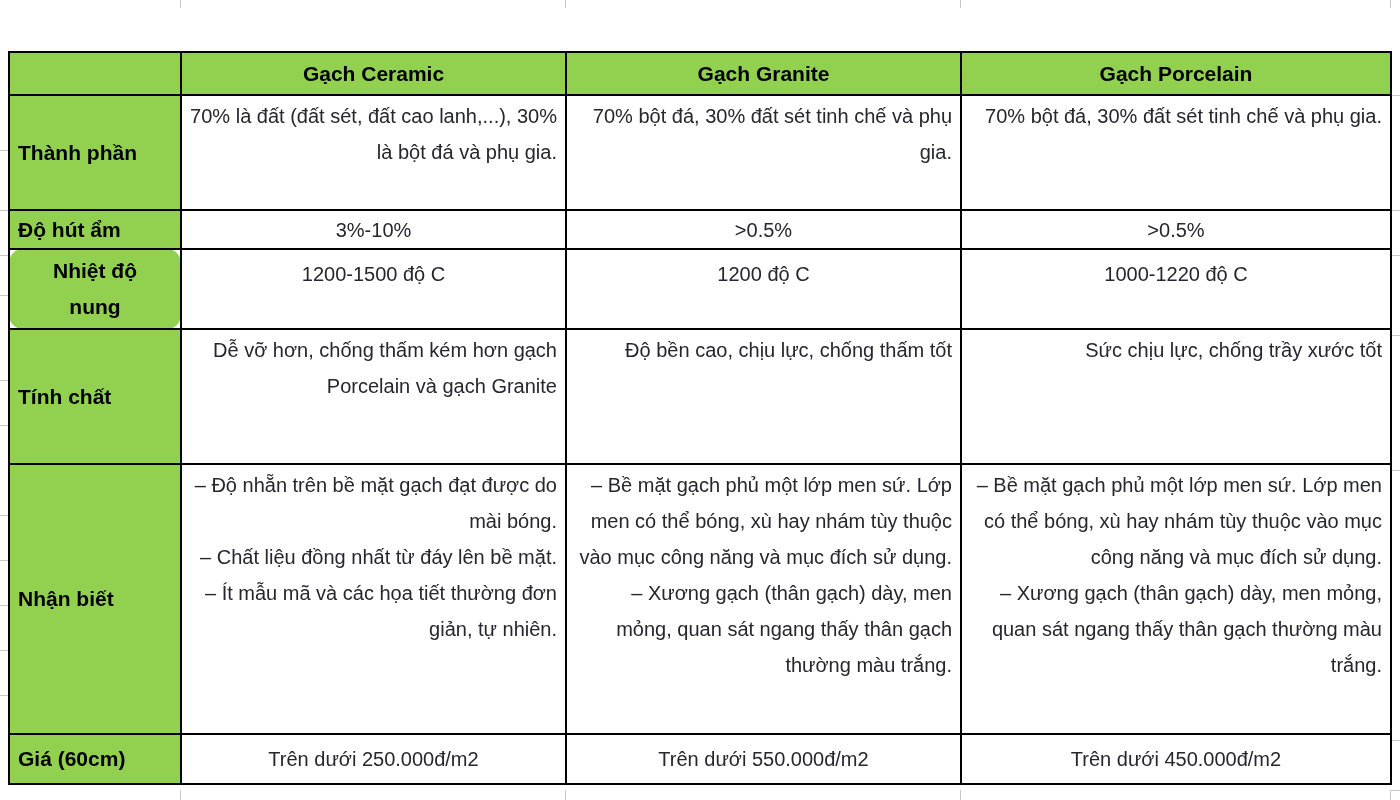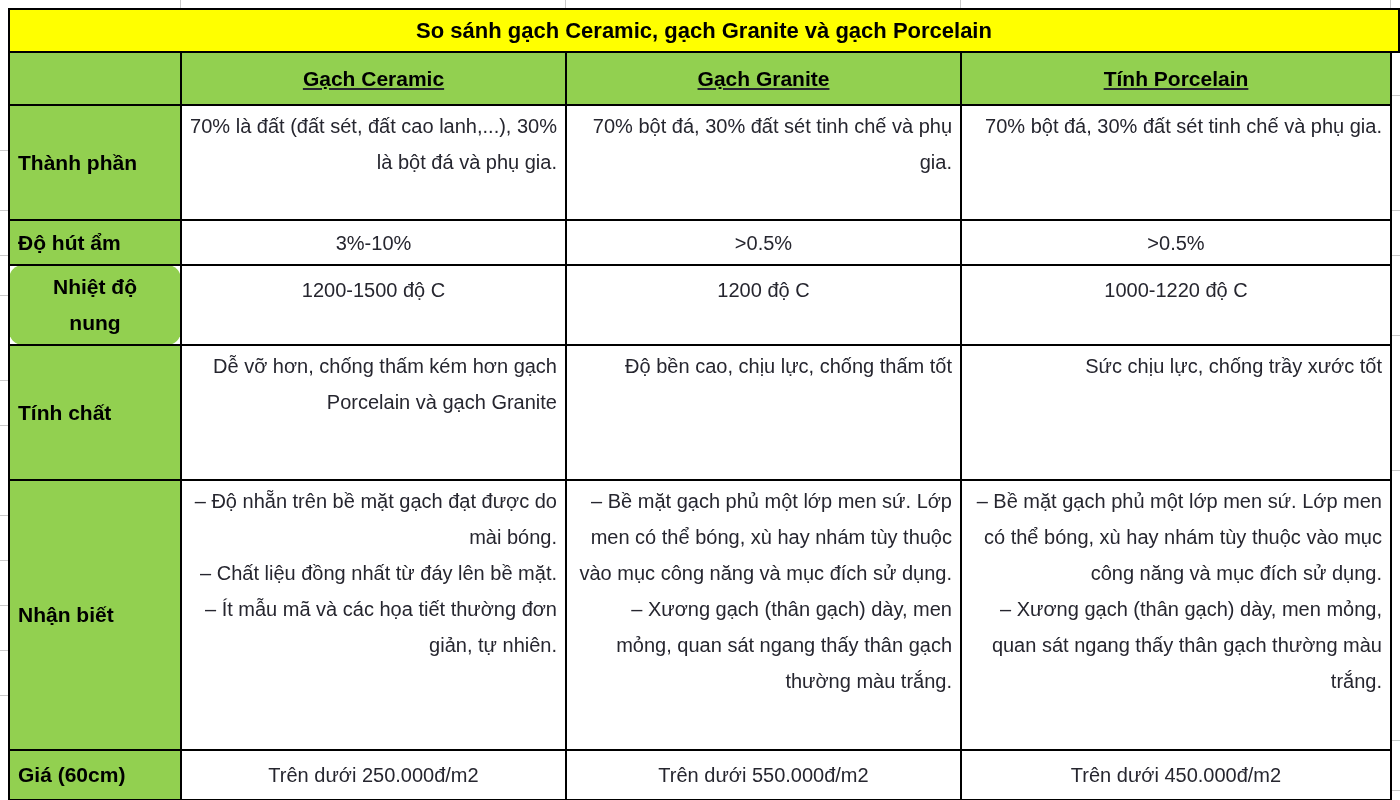--- a/index.html
+++ b/index.html
@@ -100,47 +100,44 @@
   <div class="gl gl-h" style="left:0;top:695px;width:8px;"></div>
 
   <div class="gl gl-h" style="left:1391px;top:95px;width:9px;"></div>
   <div class="gl gl-h" style="left:1391px;top:210px;width:9px;"></div>
   <div class="gl gl-h" style="left:1391px;top:255px;width:9px;"></div>
   <div class="gl gl-h" style="left:1391px;top:335px;width:9px;"></div>
   <div class="gl gl-h" style="left:1391px;top:470px;width:9px;"></div>
   <div class="gl gl-h" style="left:1391px;top:740px;width:9px;"></div>
   <div class="gl gl-h" style="left:1391px;top:790px;width:9px;"></div>
 
-  <div class="title-bar">
-    <span>So sánh gạch Ceramic, gạch Granite và gạch Porcelain</span>
-  </div>
 
   <table class="cmp">
     <colgroup>
       <col style="width:172px">
         <col style="width:385px">
         <col style="width:395px">
         <col style="width:430px">
     </colgroup>
     <tbody>
-      <tr style="height:53px;text-decoration:underline;">
+      <tr style="height:43px;">
         <td class="hdr"></td>
         <td class="hdr">Gạch Ceramic</td>
         <td class="hdr">Gạch Granite</td>
-        <td class="hdr">Tính Porcelain</td>
+        <td class="hdr">Gạch Porcelain</td>
       </tr>
 
       <tr style="height:115px;">
         <td class="lbl">Thành phần</td>
         <td class="txt">70% là đất (đất sét, đất cao lanh,...), 30% là bột đá và phụ gia.</td>
         <td class="txt">70% bột đá, 30% đất sét tinh chế và phụ gia.</td>
         <td class="txt">70% bột đá, 30% đất sét tinh chế và phụ gia.</td>
       </tr>
 
-      <tr style="height:45px;">
+      <tr style="height:39px;">
         <td class="lbl">Độ hút ẩm</td>
         <td class="val">3%-10%</td>
         <td class="val">&gt;0.5%</td>
         <td class="val">&gt;0.5%</td>
       </tr>
 
       <tr style="height:80px;">
         <td class="lbl center" style="padding-left:28px;padding-right:28px;">Nhiệt độ nung</td>
         <td class="val top">1200-1500 độ C</td>
         <td class="val top">1200 độ C</td>

